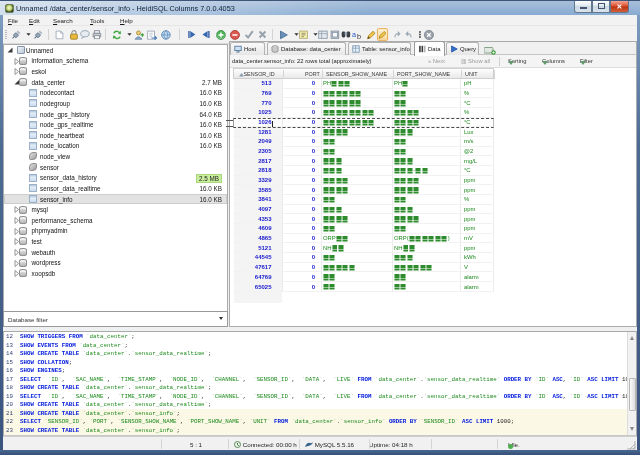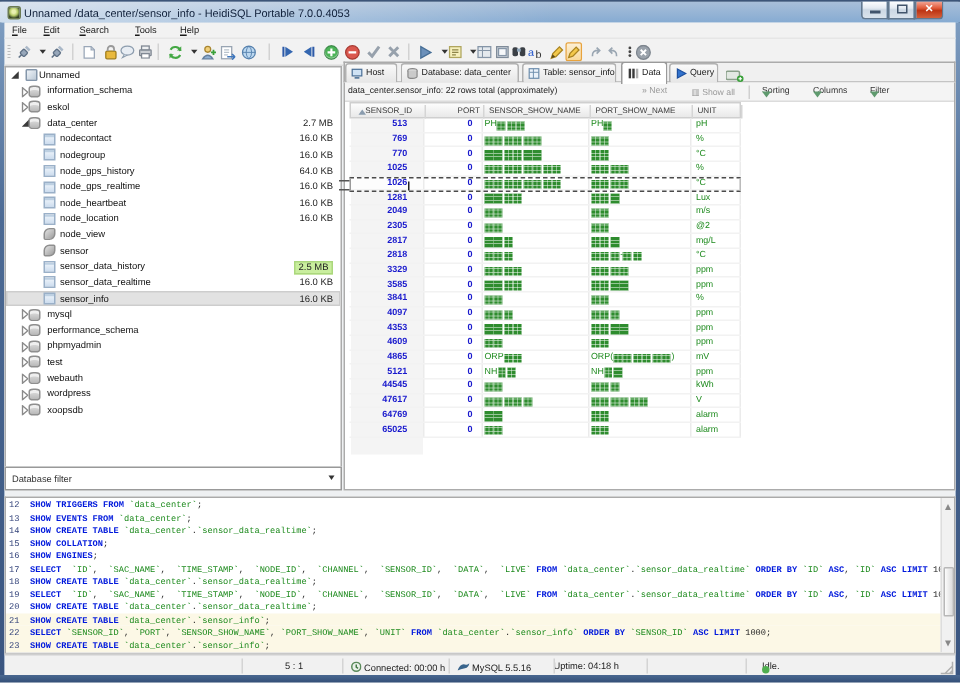--- a/index.html
+++ b/index.html
@@ -103,21 +103,21 @@
 #status span{position:absolute;top:3.5px;white-space:nowrap}
 svg{display:block}
 </style></head>
 <body>
 <div id="win">
   <div class="sideL"></div>
     <div class="sideR"></div>
   <div id="contentbg"></div>
   <div id="title">
     <div id="appicon"></div>
-    <div class="txt">Unnamed /data_center/sensor_info - HeidiSQL Portable 7.0.0.4053</div>
+    <div class="txt">Unnamed /data_center/sensor_info - HeidiSQL Columns 7.0.0.4053</div>
     <div class="winbtns">
       <div class="wb min">
           <span style="display:block;width:7px;height:2px;background:#41546b;margin-top:3px"></span>
         </div>
       <div class="wb max">
           <span style="display:block;width:7px;height:6px;border:1.5px solid #41546b"></span>
         </div>
       <div class="wb cls">
           <span class="g">✕</span>
         </div>

